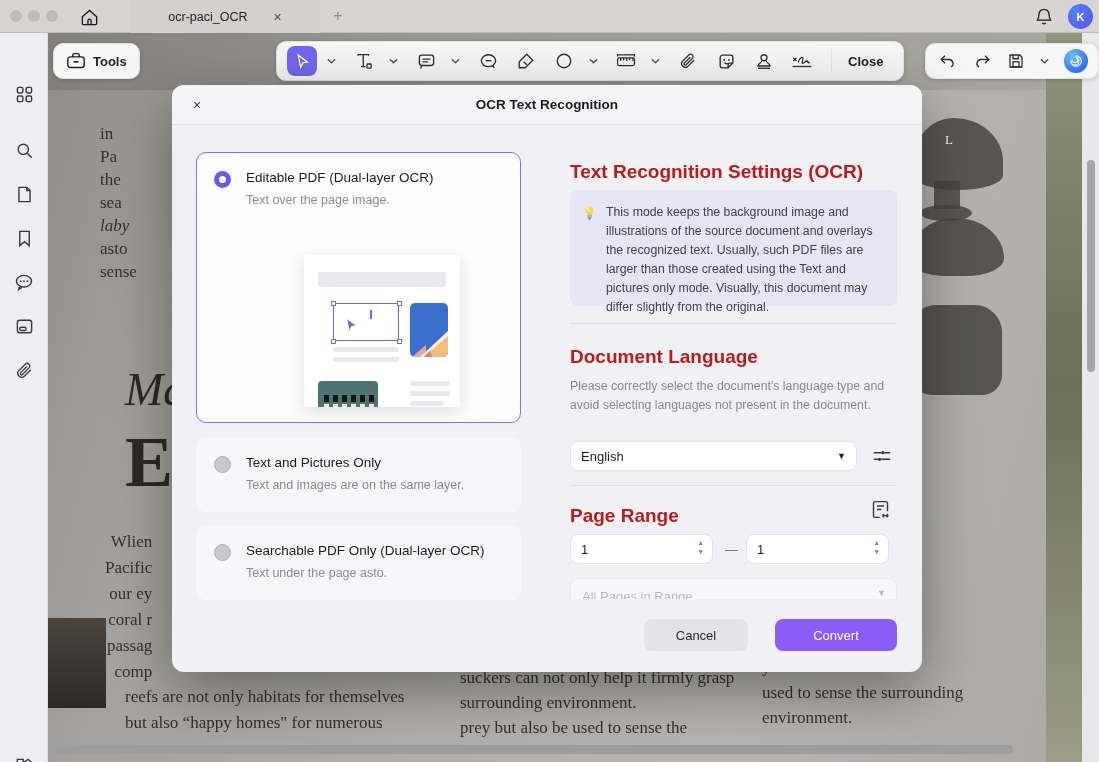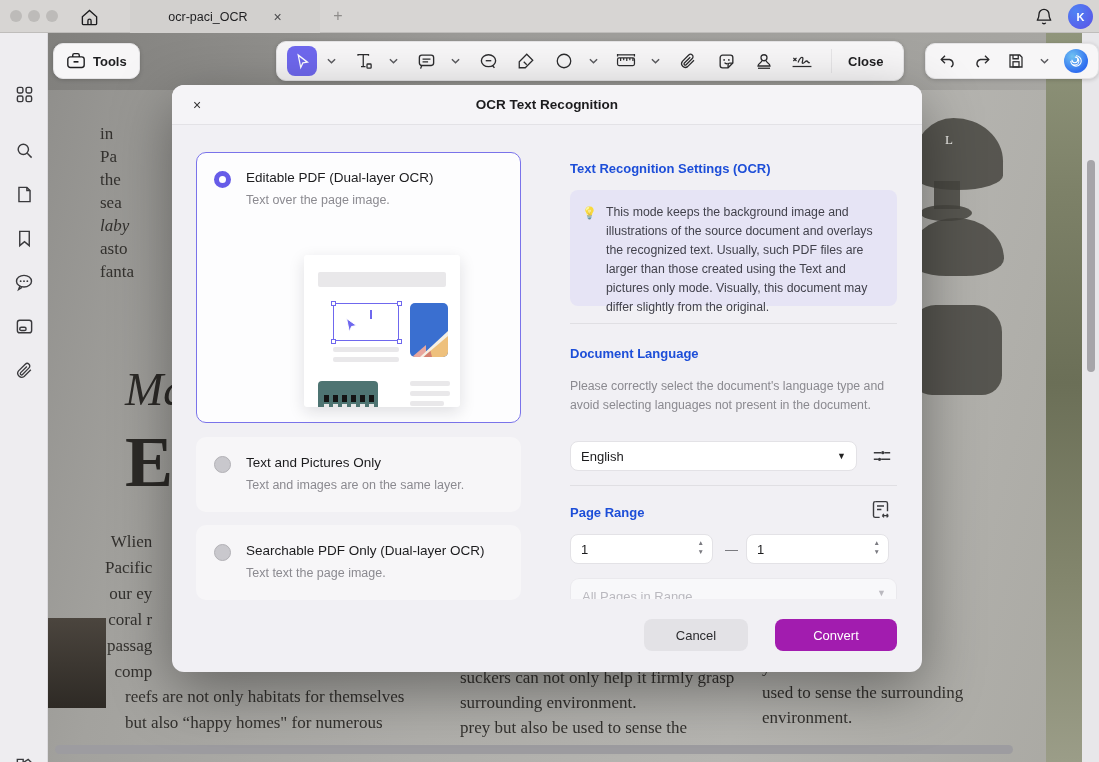--- a/index.html
+++ b/index.html
@@ -84,21 +84,21 @@
   .il-select { position:absolute; left:29px; top:48px; width:66px; height:38px; border:1.5px solid #6f68ee; background:#fff; }
   .il-handle { position:absolute; width:5px; height:5px; background:#fff; border:1.2px solid #6f68ee; }
   .il-caret { position:absolute; left:36px; top:6px; width:1.5px; height:9px; background:#6f68ee; }
   .il-img1 { position:absolute; left:106px; top:48px; width:38px; height:54px; border-radius:5px; overflow:hidden; }
   .il-img2 { position:absolute; left:14px; top:126px; width:60px; height:30px; border-radius:4px; background:#4e7472; overflow:hidden; }
   .il-sq { position:absolute; top:14px; width:5px; height:7px; background:#141414; }
   .il-sq:after { content:""; position:absolute; left:0; top:9px; width:5px; height:3px; background:#e8e8e8; }
 
   
   .set-col { position:absolute; left:398px; top:40px; width:327px; height:463px; }
-  .set-heading { position:absolute; font-size:13px; font-weight:700; color:#1d4ed8; }
+  .set-heading { position:absolute; font-size:19px; font-weight:700; color:#b91c1c; }
   .info-box { position:absolute; left:0; top:65px; width:327px; height:116px; background:#e6e4f5; border-radius:8px; padding:13px 14px 0 36px; font-size:12.3px; line-height:19px; color:#42424c; }
   .bulb { position:absolute; left:12px; top:14px; font-size:12px; opacity:.75; }
   .hr { position:absolute; left:0; width:327px; height:1px; background:#e0dfe3; }
   .muted-par { position:absolute; left:0; font-size:12.3px; line-height:19px; color:#8b8a90; width:320px; }
   .select-box { position:absolute; left:0; width:287px; height:30px; background:#fff; border:1px solid #e3e2e6; border-radius:8px; display:flex; align-items:center; padding:0 10px; font-size:13px; color:#1c1c1e; }
   .select-caret { margin-left:auto; font-size:9px; color:#222; }
   .icon-right { position:absolute; }
   .icon-right svg { stroke:#3a3a3d; }
   .stepper { position:absolute; width:143px; height:30px; background:#fff; border:1px solid #e3e2e6; border-radius:8px; }
   .stepper input { position:absolute; left:10px; top:0; width:105px; height:28px; border:none; outline:none; font-size:13px; color:#1c1c1e; font-family:"Liberation Sans", sans-serif; background:transparent; }
@@ -120,21 +120,21 @@
   <div class="photo-right-strip"></div>
   <div class="photo-wood"></div>
 
   <div class="doc-text doc-col bg-left-top" style="left:52px; top:89px;">
       <span>in</span>
       <span>Pa</span>
       <span>the</span>
       <span>sea</span>
       <span>laby</span>
       <span>asto</span>
-      <span>fanta</span>
+      <span>sense</span>
     </div>
   <div class="big-ma">Ma</div>
   <div class="big-e">E</div>
   <div class="doc-text doc-col bg-left-bottom" style="left:57px; top:496px;text-align:right;">
       <span>Wlien</span>
       <span>Pacific</span>
       <span>our ey</span>
       <span>coral r</span>
       <span>passag</span>
       <span>comp</span>
@@ -458,21 +458,21 @@
 
   <div class="opt-card" style="top:352px; height:75px;">
     <span class="radio"></span>
     <span class="opt-title">Text and Pictures Only</span>
     <span class="opt-sub">Text and images are on the same layer.</span>
   </div>
 
   <div class="opt-card" style="top:440px; height:75px;">
     <span class="radio"></span>
     <span class="opt-title">Searchable PDF Only (Dual-layer OCR)</span>
-    <span class="opt-sub">Text text the page image.</span>
+    <span class="opt-sub">Text under the page asto.</span>
   </div>
 
   <div class="set-col">
     <div class="set-heading" style="left:0; top:36px;">Text Recognition Settings (OCR)</div>
 
     <div class="info-box">
       <span class="bulb">💡</span>
       <span>This mode keeps the background image and illustrations of the source document and overlays the recognized text. Usually, such PDF files are larger than those created using the Text and pictures only mode. Visually, this document may differ slightly from the original.</span>
     </div>
 
@@ -522,14 +522,14 @@
         </span>
     </div>
 
     <div class="cutoff-dd">
       <span class="dd-label">All Pages in Range</span>
       <span class="dd-caret">▼</span>
     </div>
   </div>
 
   <div class="dlg-footer-btn btn-cancel">Cancel</div>
-  <div class="dlg-footer-btn btn-convert" style="background: #a21caf;">Convert</div>
+  <div class="dlg-footer-btn btn-convert" style="background: #8b5cf6;">Convert</div>
 </div>
 
 </body></html>

